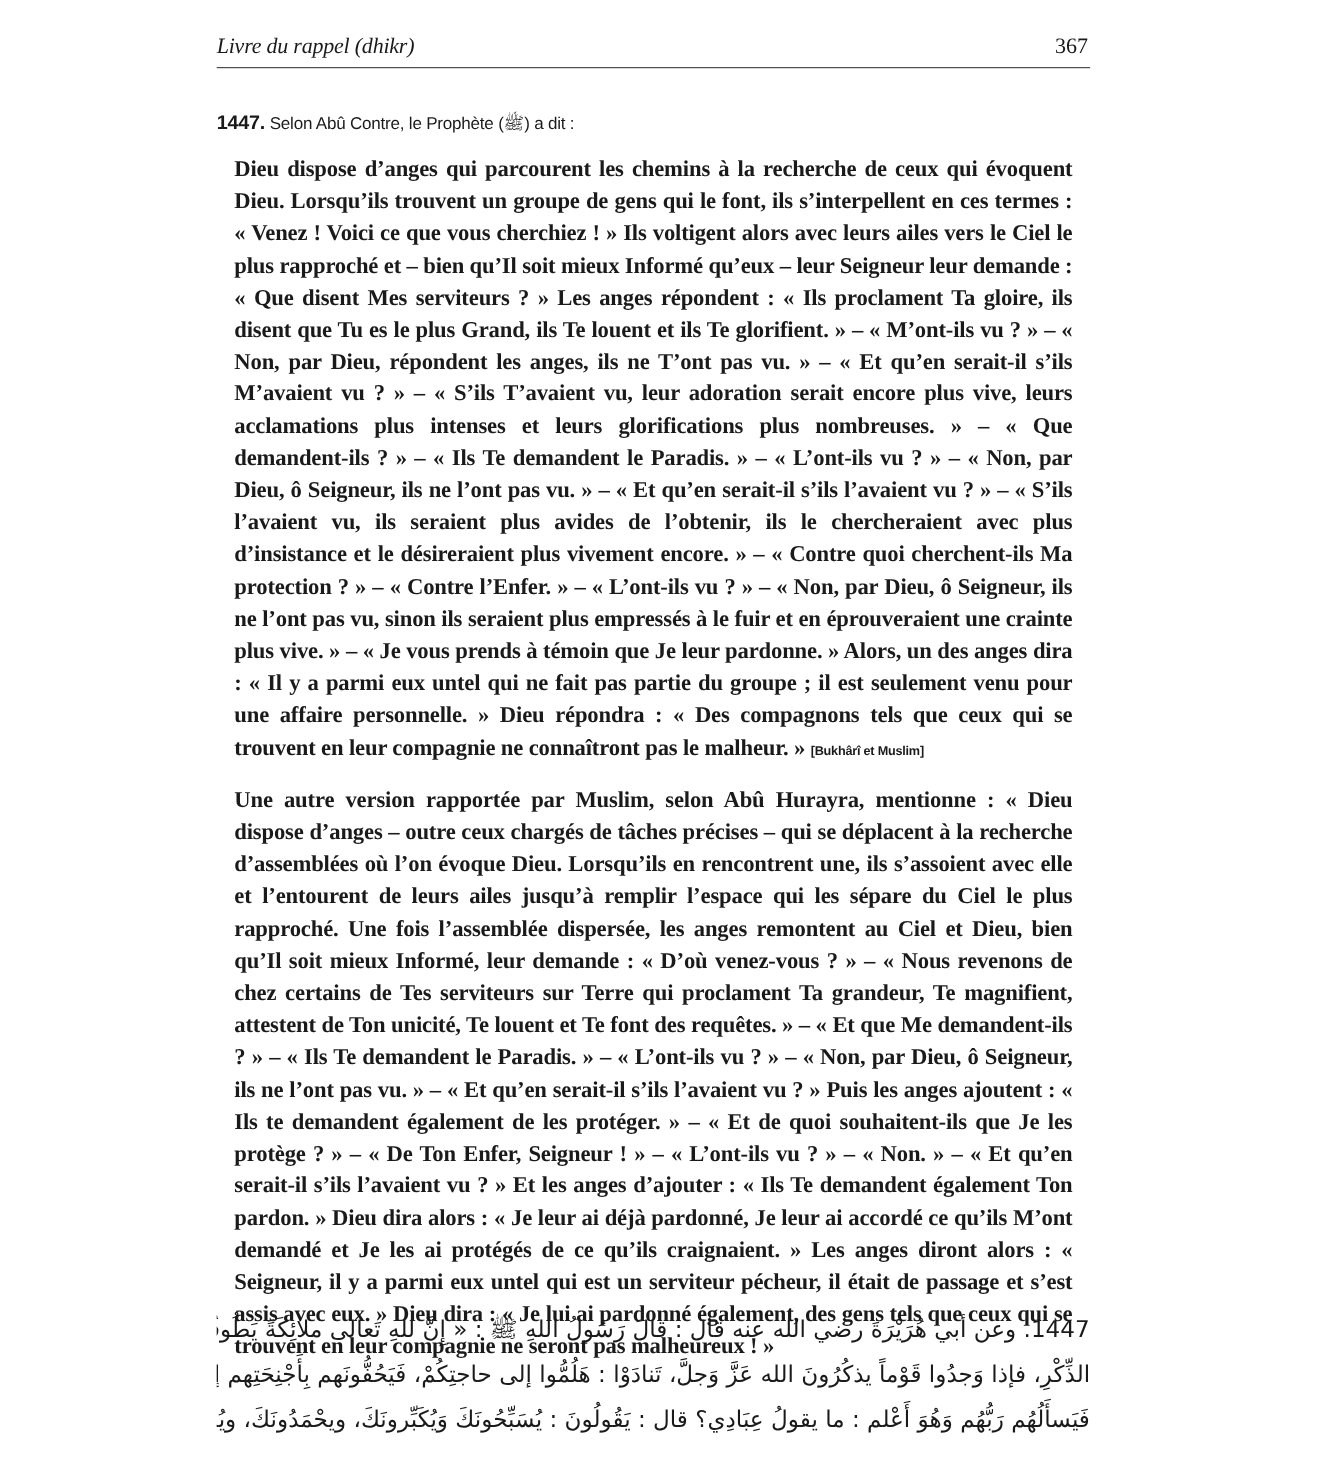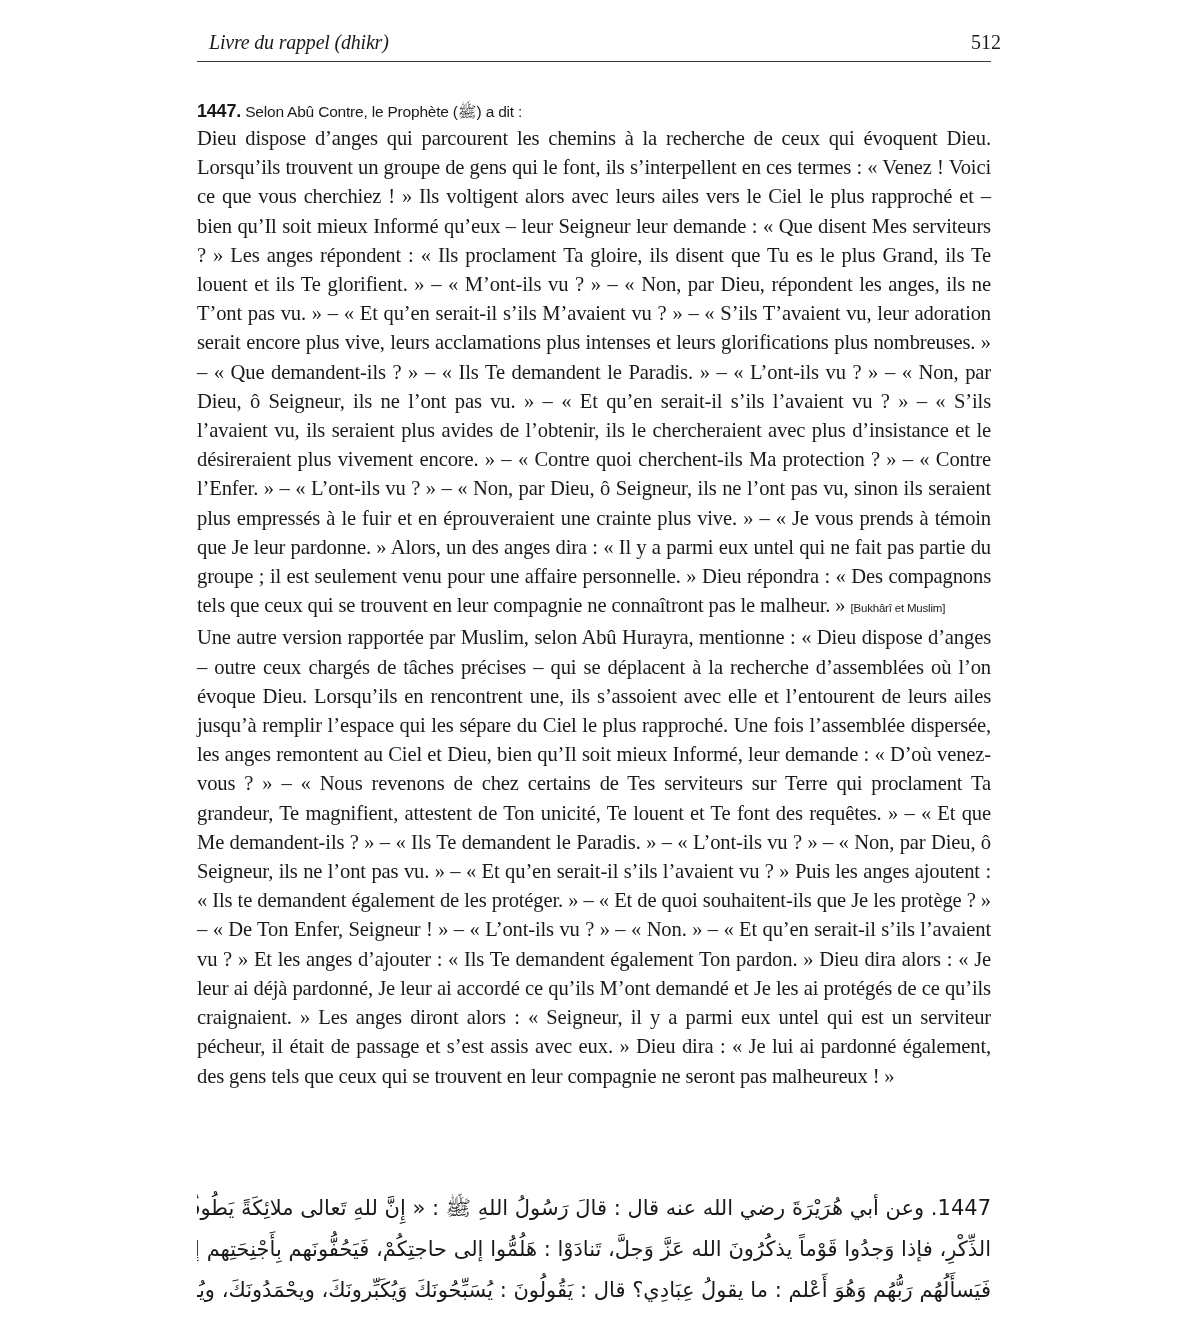--- a/index.html
+++ b/index.html
@@ -21,21 +21,20 @@
       width: 794px;
     }
     .running-head {
       position: absolute;
       top: 31px;
       left: 0;
       width: 794px;
       height: 28px;
       font-family: "Liberation Serif", serif;
       font-size: 20px;
-      margin-left: 12px;
     }
     .running-title {
       position: absolute;
       left: 0;
       top: 0;
       font-style: italic;
       letter-spacing: -0.2px;
     }
     .page-number {
       position: absolute;
@@ -65,22 +64,23 @@
     }
     .hadith-number {
       font-weight: bold;
       font-size: 18px;
     }
     .body-text {
       font-family: "Liberation Serif", serif;
       font-size: 20.6px;
       line-height: 29.2px;
       text-align: justify;
-      margin: 0;
+      margin: 16px;
       letter-spacing: -0.15px;
+      font-weight: bold;
     }
     .source-ref {
       font-family: "Liberation Sans", sans-serif;
       font-size: 11.5px;
       letter-spacing: -0.2px;
     }
     .arabic {
       position: absolute;
       left: 0;
       top: 1188px;
@@ -101,21 +101,21 @@
       text-align-last: justify;
     }
   </style>
 </head>
 <body>
 
 <div class="page">
 
   <div class="running-head">
     <span class="running-title">Livre du rappel (dhikr)</span>
-    <span class="page-number">512</span>
+    <span class="page-number">367</span>
   </div>
   <div class="head-rule"></div>
 
   <div class="hadith">
     <div class="hadith-heading">
       <span class="hadith-number">1447.</span><span> Selon Abû Contre, le Prophète (ﷺ) a dit :</span>
     </div>
     <p class="body-text"><span>Dieu dispose d’anges qui parcourent les chemins à la recherche de ceux qui évoquent Dieu. Lorsqu’ils trouvent un groupe de gens qui le font, ils s’interpellent en ces termes : « Venez ! Voici ce que vous cherchiez ! » Ils voltigent alors avec leurs ailes vers le Ciel le plus rapproché et – bien qu’Il soit mieux Informé qu’eux – leur Seigneur leur demande : « Que disent Mes serviteurs ? » Les anges répondent : « Ils proclament Ta gloire, ils disent que Tu es le plus Grand, ils Te louent et ils Te glorifient. » – « M’ont-ils vu ? » – « Non, par Dieu, répondent les anges, ils ne T’ont pas vu. » – « Et qu’en serait-il s’ils M’avaient vu ? » – « S’ils T’avaient vu, leur adoration serait encore plus vive, leurs acclamations plus intenses et leurs glorifications plus nombreuses. » – « Que demandent-ils ? » – « Ils Te demandent le Paradis. » – « L’ont-ils vu ? » – « Non, par Dieu, ô Seigneur, ils ne l’ont pas vu. » – « Et qu’en serait-il s’ils l’avaient vu ? » – « S’ils l’avaient vu, ils seraient plus avides de l’obtenir, ils le chercheraient avec plus d’insistance et le désireraient plus vivement encore. » – « Contre quoi cherchent-ils Ma protection ? » – « Contre l’Enfer. » – « L’ont-ils vu ? » – « Non, par Dieu, ô Seigneur, ils ne l’ont pas vu, sinon ils seraient plus empressés à le fuir et en éprouveraient une crainte plus vive. » – « Je vous prends à témoin que Je leur pardonne. » Alors, un des anges dira : « Il y a parmi eux untel qui ne fait pas partie du groupe ; il est seulement venu pour une affaire personnelle. » Dieu répondra : « Des compagnons tels que ceux qui se trouvent en leur compagnie ne connaîtront pas le malheur. » </span><span class="source-ref">[Bukhârî et Muslim]</span></p>
     <p class="body-text">Une autre version rapportée par Muslim, selon Abû Hurayra, mentionne : « Dieu dispose d’anges – outre ceux chargés de tâches précises – qui se déplacent à la recherche d’assemblées où l’on évoque Dieu. Lorsqu’ils en rencontrent une, ils s’assoient avec elle et l’entourent de leurs ailes jusqu’à remplir l’espace qui les sépare du Ciel le plus rapproché. Une fois l’assemblée dispersée, les anges remontent au Ciel et Dieu, bien qu’Il soit mieux Informé, leur demande : « D’où venez-vous ? » – « Nous revenons de chez certains de Tes serviteurs sur Terre qui proclament Ta grandeur, Te magnifient, attestent de Ton unicité, Te louent et Te font des requêtes. » – « Et que Me demandent-ils ? » – « Ils Te demandent le Paradis. » – « L’ont-ils vu ? » – « Non, par Dieu, ô Seigneur, ils ne l’ont pas vu. » – « Et qu’en serait-il s’ils l’avaient vu ? » Puis les anges ajoutent : « Ils te demandent également de les protéger. » – « Et de quoi souhaitent-ils que Je les protège ? » – « De Ton Enfer, Seigneur ! » – « L’ont-ils vu ? » – « Non. » – « Et qu’en serait-il s’ils l’avaient vu ? » Et les anges d’ajouter : « Ils Te demandent également Ton pardon. » Dieu dira alors : « Je leur ai déjà pardonné, Je leur ai accordé ce qu’ils M’ont demandé et Je les ai protégés de ce qu’ils craignaient. » Les anges diront alors : « Seigneur, il y a parmi eux untel qui est un serviteur pécheur, il était de passage et s’est assis avec eux. » Dieu dira : « Je lui ai pardonné également, des gens tels que ceux qui se trouvent en leur compagnie ne seront pas malheureux ! »</p>
   </div>

